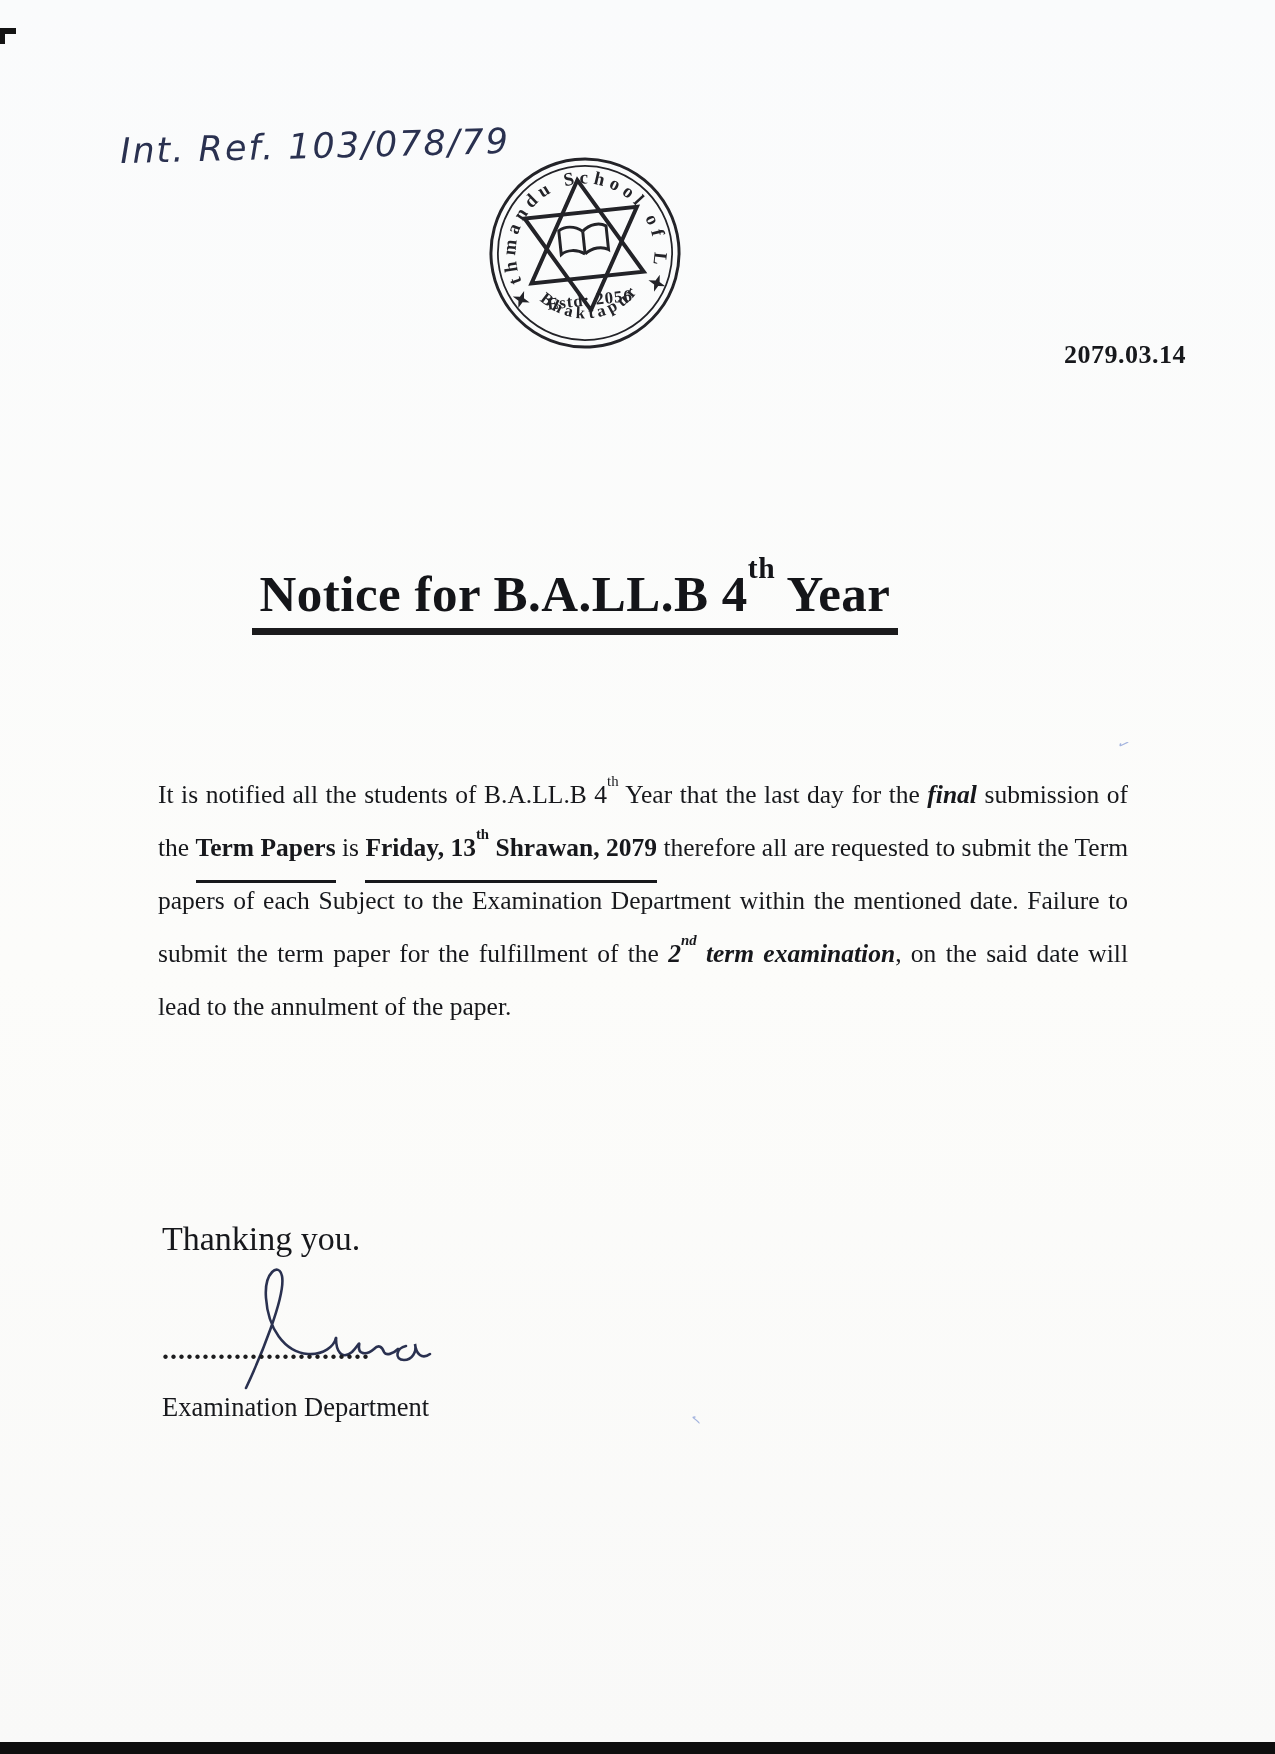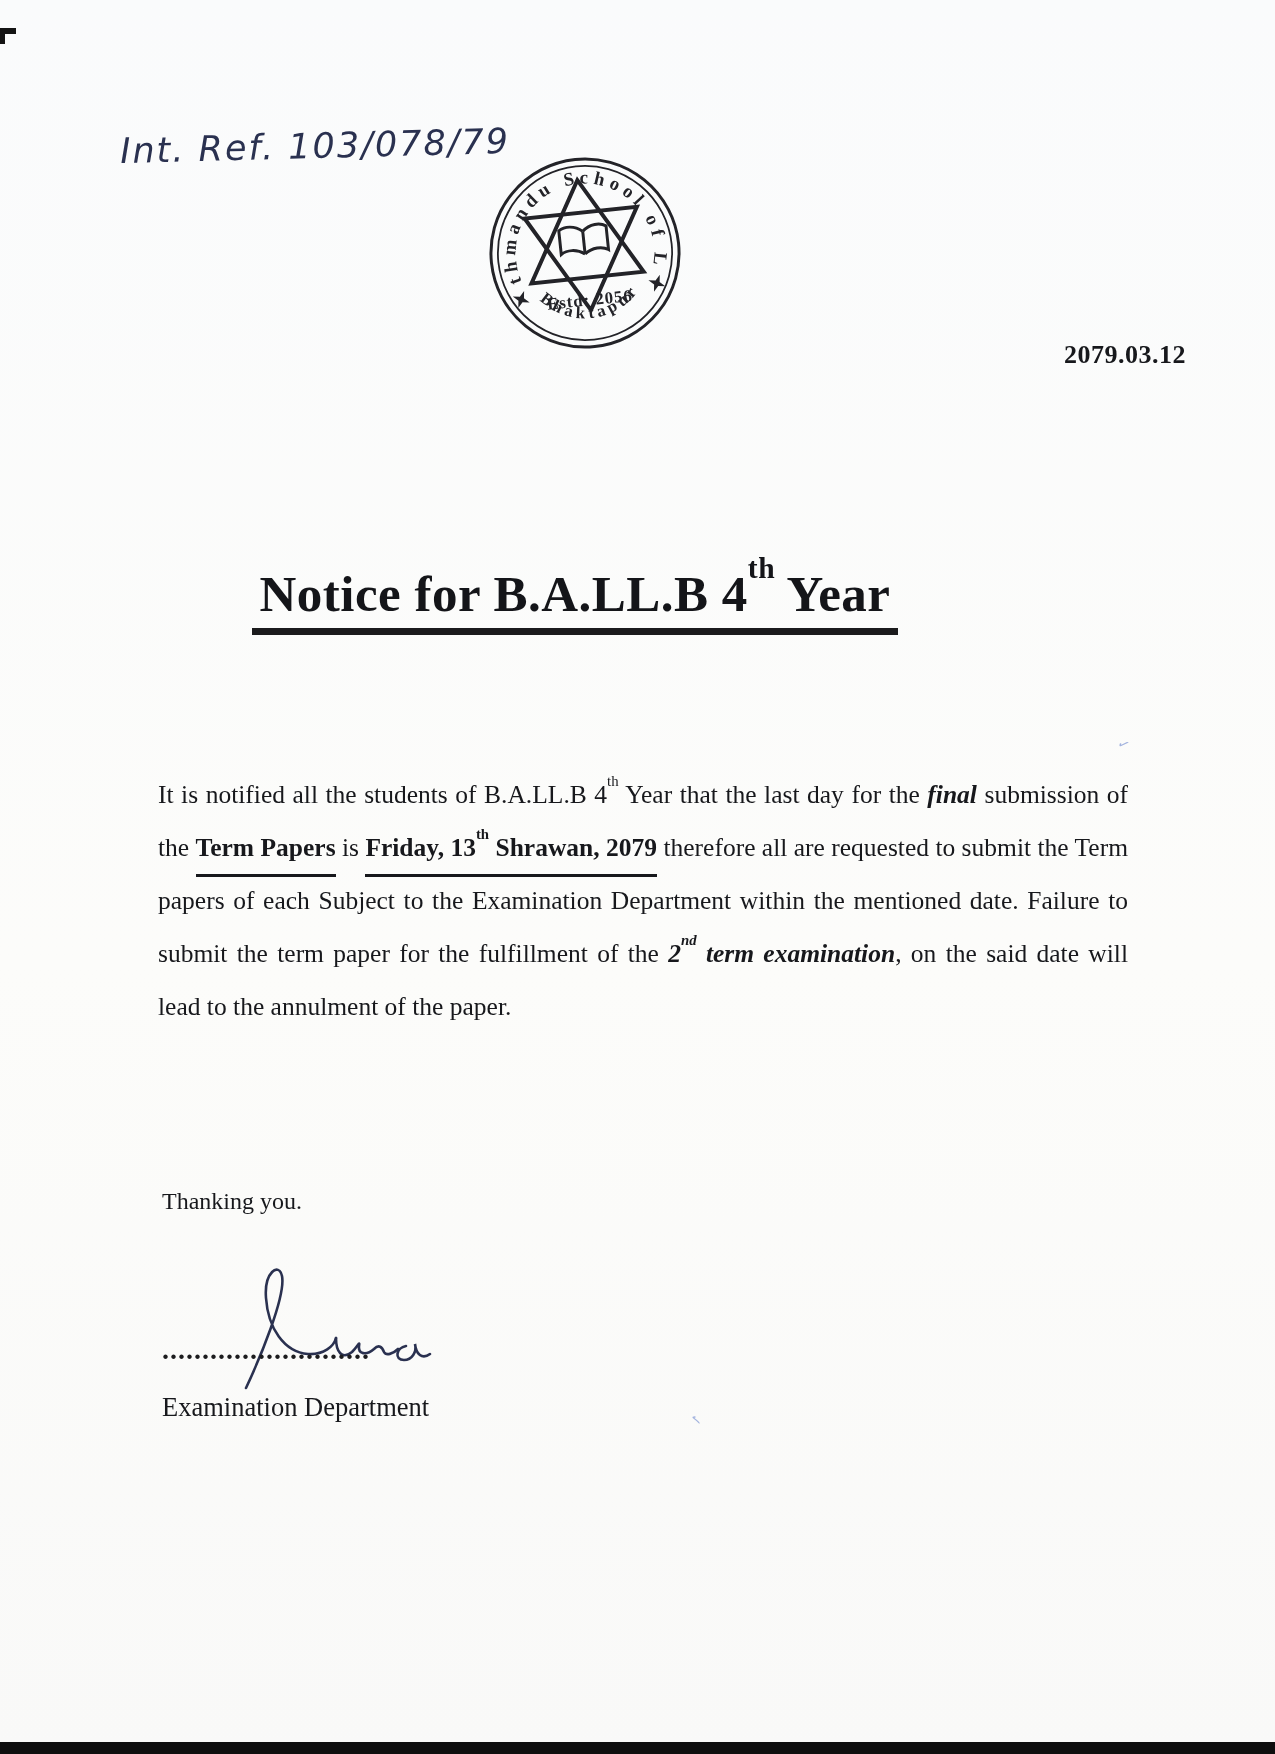--- a/index.html
+++ b/index.html
@@ -41,24 +41,24 @@
     text-align:right;
   }
   .sup{font-size:.58em;position:relative;top:-.52em;line-height:0;}
   
   .body-par{
     position:absolute;left:158px;top:768px;width:970px;
     font-size:25.5px;line-height:53px;text-align:justify;margin:0;
   }
   .bd{font-weight:400;}
   .bi{font-weight:700;font-style:italic;}
-  .bu{font-weight:700;border-bottom:3px solid currentColor;padding-bottom:12px;}
+  .bu{font-weight:700;border-bottom:3px solid currentColor;padding-bottom:18px;}
   .bu b{font-weight:700;}
   
-  .closing{position:absolute;left:162px;top:1188px;font-size:24px;}
+  .closing{position:absolute;left:162px;top:1220px;font-size:34px;}
   .signature-svg{position:absolute;left:196px;top:1262px;}
   .dotted-line{position:absolute;left:162px;top:1334px;font-size:28px;font-weight:bold;
     letter-spacing:1px;color:#1c1c1e;white-space:nowrap;}
   .signoff{position:absolute;left:162px;top:1384px;font-size:26.5px;margin-top:8px;}
 </style>
 </head>
 <body>
 
 <div id="page">
 
@@ -92,21 +92,21 @@
 
     <text font-size="19" letter-spacing="5">
       <textPath href="#arcTop" startOffset="50%" text-anchor="middle">Kathmandu School of Law</textPath>
     </text>
     <text x="100" y="153" font-size="17" text-anchor="middle" letter-spacing="1">Estd: 2056</text>
     <text font-size="17" letter-spacing="4">
       <textPath href="#arcBottom" startOffset="50%" text-anchor="middle">Bhaktapur</textPath>
     </text>
   </svg>
 
-  <div class="date">2079.03.12</div>
+  <div class="date">2079.03.14</div>
 
   <div class="title-wrap">
     <span class="title"><span>Notice for B.A.LL.B 4</span><sup class="sup">th</sup><span> Year</span></span>
   </div>
 
   <p class="body-par"><span></span><span>It is notified all the students of </span><b class="bd">B.A.LL.B 4</b><sup class="sup bd">th</sup><b class="bd"> Year</b><span> that the last day for the </span><b class="bi">final</b><span> submission of the </span><span class="bu"><b>Term Papers</b></span><span> is </span><span class="bu"><b>Friday, 13</b><sup class="sup">th</sup><b> Shrawan, 2079</b></span><span> therefore all are requested to submit the Term papers of each Subject to the Examination Department within the mentioned date. Failure to submit the term paper for the fulfillment of the </span><b class="bi">2</b><sup class="sup bi">nd</sup><b class="bi"> term examination</b><span>, on the said date will lead to the annulment of the paper.</span></p>
 
   <div class="closing">Thanking you.</div>
 
   <svg class="signature-svg" width="240" height="130" viewBox="0 0 240 130">

